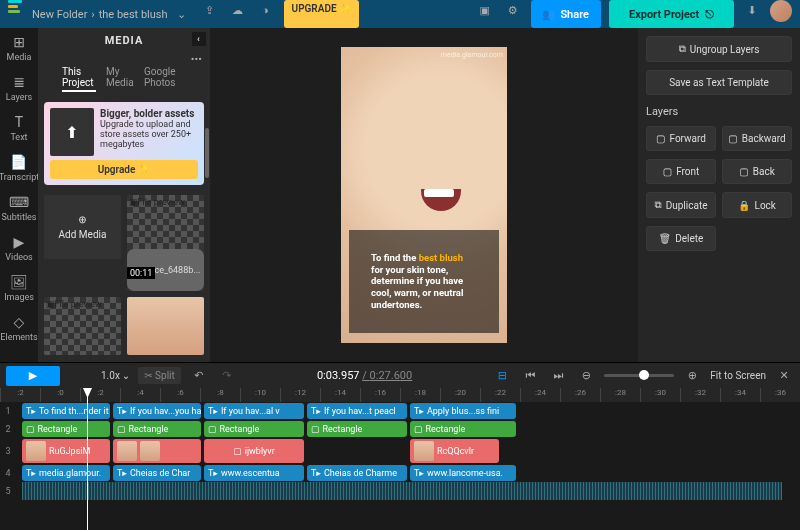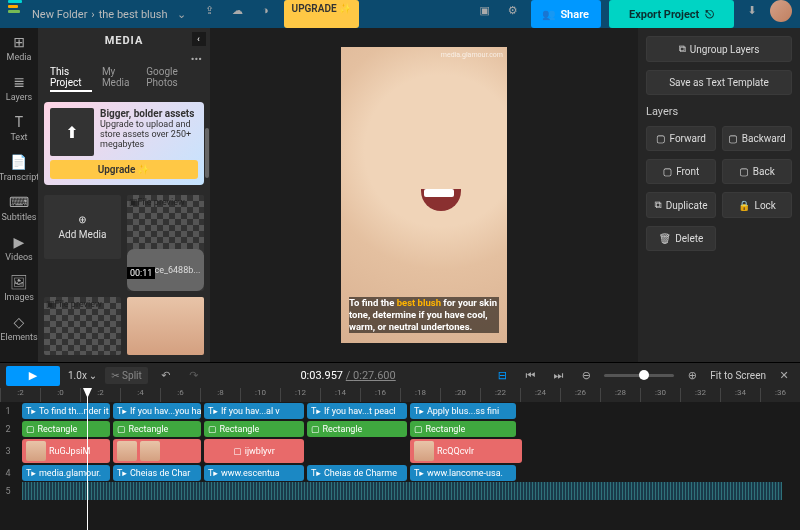--- a/index.html
+++ b/index.html
@@ -23,21 +23,21 @@
 
 .main { display:flex; height:334px; }
 .sidetools { width:38px; background:#1a1a1a; display:flex; flex-direction:column; align-items:center; padding-top:6px; gap:12px; }
 .tool { display:flex; flex-direction:column; align-items:center; gap:2px; color:#aaa; font-size:9px; cursor:pointer; }
 .tool .ic { font-size:14px; }
 
 .media-panel { width:172px; background:#2a2a2a; display:flex; flex-direction:column; position:relative; }
 .media-head { text-align:center; padding:6px 0; font-weight:700; letter-spacing:1px; font-size:11px; position:relative; }
 .collapse { position:absolute; right:4px; top:4px; width:14px; height:14px; background:#1a1a1a; display:flex; align-items:center; justify-content:center; font-size:9px; }
 .dots { text-align:right; padding:0 8px; color:#aaa; }
-.tabs { display:flex; gap:10px; padding:0 12px 6px; font-size:10px; }
+.tabs { display:flex; gap:10px; padding:0 24px 6px; font-size:10px; }
 .tab { color:#999; cursor:pointer; }
 .tab.active { color:#fff; border-bottom:2px solid #fff; padding-bottom:2px; }
 .promo { margin:4px 6px; background:linear-gradient(135deg,#ffd4e5,#c4e4ff); border-radius:4px; padding:6px; display:flex; flex-direction:column; gap:4px; color:#333; }
 .promo-row { display:flex; gap:6px; }
 .promo-thumb { width:44px; height:48px; background:#333; border-radius:2px; display:flex; align-items:center; justify-content:center; color:#fff; font-size:16px; }
 .promo-body { font-size:9px; flex:1; }
 .promo-body b { font-size:10px; }
 .promo-btn { background:#ffc845; color:#333; text-align:center; padding:4px; border-radius:3px; font-size:10px; font-weight:600; }
 .media-grid { display:grid; grid-template-columns:1fr 1fr; gap:6px; padding:6px; overflow:hidden; }
 .mcard { background:#333; border-radius:2px; position:relative; overflow:hidden; }
@@ -47,33 +47,33 @@
 .mcard .fname { background:#666; font-size:9px; padding:16px 3px; color:#ddd; white-space:nowrap; overflow:hidden;border-radius:7px; }
 .mcard .face { height:58px; background:linear-gradient(180deg,#e8c4a8,#d4a080); }
 .scroll-thumb { position:absolute; right:1px; top:100px; width:4px; height:50px; background:#666; border-radius:2px; }
 
 .canvas-area { flex:1; background:#1e1e1e; display:flex; align-items:center; justify-content:center; position:relative; }
 .canvas { width:166px; height:296px; background:#ecc8a8; position:relative; overflow:hidden; }
 .canvas .watermark { position:absolute; top:4px; right:4px; font-size:7px; color:#fff; opacity:.7; }
 .canvas .facebg { position:absolute; inset:0; background:radial-gradient(circle at 60% 35%,#f0d4b8 0 35%,#e4c0a0 55%,#d8b090 100%); }
 .canvas .mouth { position:absolute; left:48%; top:48%; width:40px; height:22px; background:#8a3030; border-radius:0 0 22px 22px; }
 .canvas .teeth { position:absolute; left:50%; top:48%; width:30px; height:8px; background:#fff; border-radius:2px; }
-.caption { position:absolute; bottom:10px; left:8px; right:8px; background:rgba(0,0,0,.55); color:#fff; font-size:9.5px; font-weight:700; padding:0; line-height:1.25; }
+.caption { position:absolute; bottom:10px; left:8px; right:8px; background:rgba(0,0,0,.55); color:#fff; font-size:9.5px; font-weight:700; padding:22px; line-height:1.25; }
 .caption .hl { color:#ffb400; }
 
 .right-panel { width:162px; background:#262626; padding:8px; display:flex; flex-direction:column; gap:8px; }
 .rp-label { font-size:11px; color:#ccc; margin-top:2px; }
 .rp-btn { background:#333; border:1px solid #3a3a3a; padding:6px 4px; text-align:center; border-radius:3px; font-size:10px; color:#ddd; display:flex; align-items:center; justify-content:center; gap:4px; cursor:pointer; }
 .rp-row { display:flex; gap:6px; }
 .rp-row .rp-btn { flex:1; }
 
 
 .tl-toolbar { height:26px; background:#262626; display:flex; align-items:center; padding:0 6px; gap:8px; border-top:1px solid #000; }
 .play-btn { width:54px; height:20px; background:#0098ff; border-radius:2px; display:flex; align-items:center; justify-content:center; color:#fff; }
-.speed { display:flex; align-items:center; gap:2px; color:#ccc; font-size:10px; }
+.speed { display:flex; align-items:center; gap:2px; color:#ccc; font-size:10px;margin-left:33px; }
 .split-btn { background:#333; padding:3px 6px; border-radius:2px; color:#888; font-size:10px; }
 .tl-time { color:#fff; font-size:11px; }
 .tl-time .tot { color:#888;text-decoration:underline; }
 .zoom-slider { width:70px; height:3px; background:#555; position:relative; border-radius:2px; }
 .zoom-slider .knob { position:absolute; left:50%; top:-4px; width:10px; height:10px; background:#fff; border-radius:50%; }
 .fit { font-size:10px; color:#ccc; }
 
 
 .timeline-wrap { height:142px; background:#1a1a1a; overflow:hidden; position:relative; }
 .ruler { height:14px; background:#262626; position:relative; display:flex; font-size:8px; color:#888; }
@@ -347,21 +347,21 @@
       <div class="clip pink" style="width:88px">
           <div class="thumb"></div>
           <span>RuGJpsiM</span>
         </div>
       <div class="clip pink" style="width:88px">
           <div class="thumb"></div>
           <div class="thumb"></div>
         </div>
       <div class="clip pink" style="width:100px;justify-content:center">▢ <span>ijwblyvr</span></div>
       <div class="clip pink" style="width:100px;background:transparent"></div>
-      <div class="clip pink" style="width:112px">
+      <div class="clip pink" style="width:89px">
           <div class="thumb"></div>
           <span>RcQQcvlr</span>
         </div>
     </div>
   </div>
   <div class="track">
       <span class="tnum">4</span>
     <div class="clips">
       <div class="clip blue" style="width:88px">T▸ <span>media.glamour.</span></div>
       <div class="clip blue" style="width:88px">T▸ <span>Cheias de Char</span></div>

